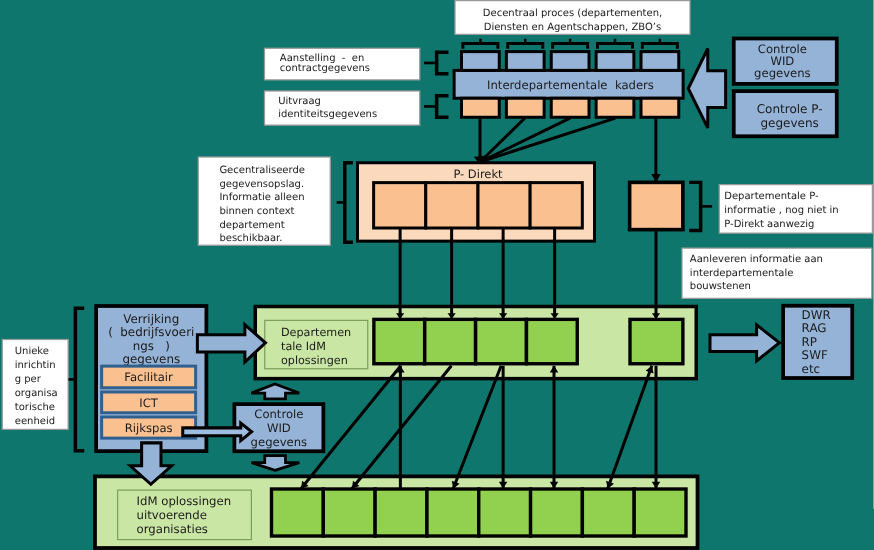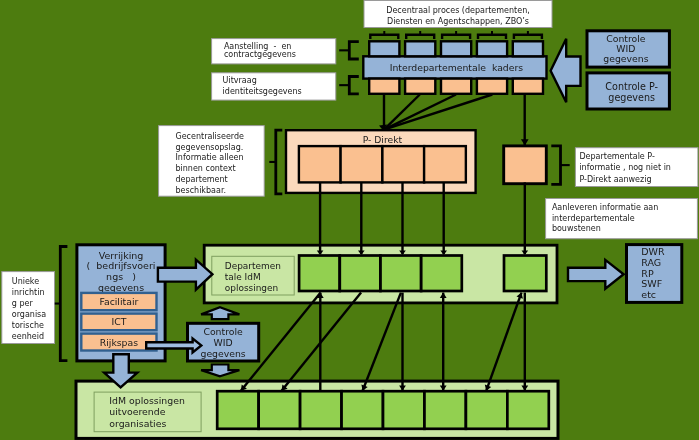--- a/index.html
+++ b/index.html
@@ -1,19 +1,19 @@
 <!DOCTYPE html>
 <html><head>
 <meta charset="utf-8">
 <title>IdM diagram</title>
 <style>
   html,body{margin:0;padding:0;background:#ffffff;}
   body{width:699px;height:440px;overflow:hidden;
        font-family:"DejaVu Sans","Liberation Sans",sans-serif;}
-  #stage{position:relative;width:699px;height:440px;background:#4d7c0f;}
+  #stage{position:relative;width:699px;height:440px;background:#0f766e;}
   svg#root{display:block;}
   text{font-family:"DejaVu Sans","Liberation Sans",sans-serif;fill:#1a1a1a;
        white-space:pre;}
   .note{font-size:8px;}
 </style>
 </head>
 <body>
 
 <div id="stage">
 <svg id="root" width="699" height="440" viewBox="0 0 699 440" xmlns="http://www.w3.org/2000/svg">

